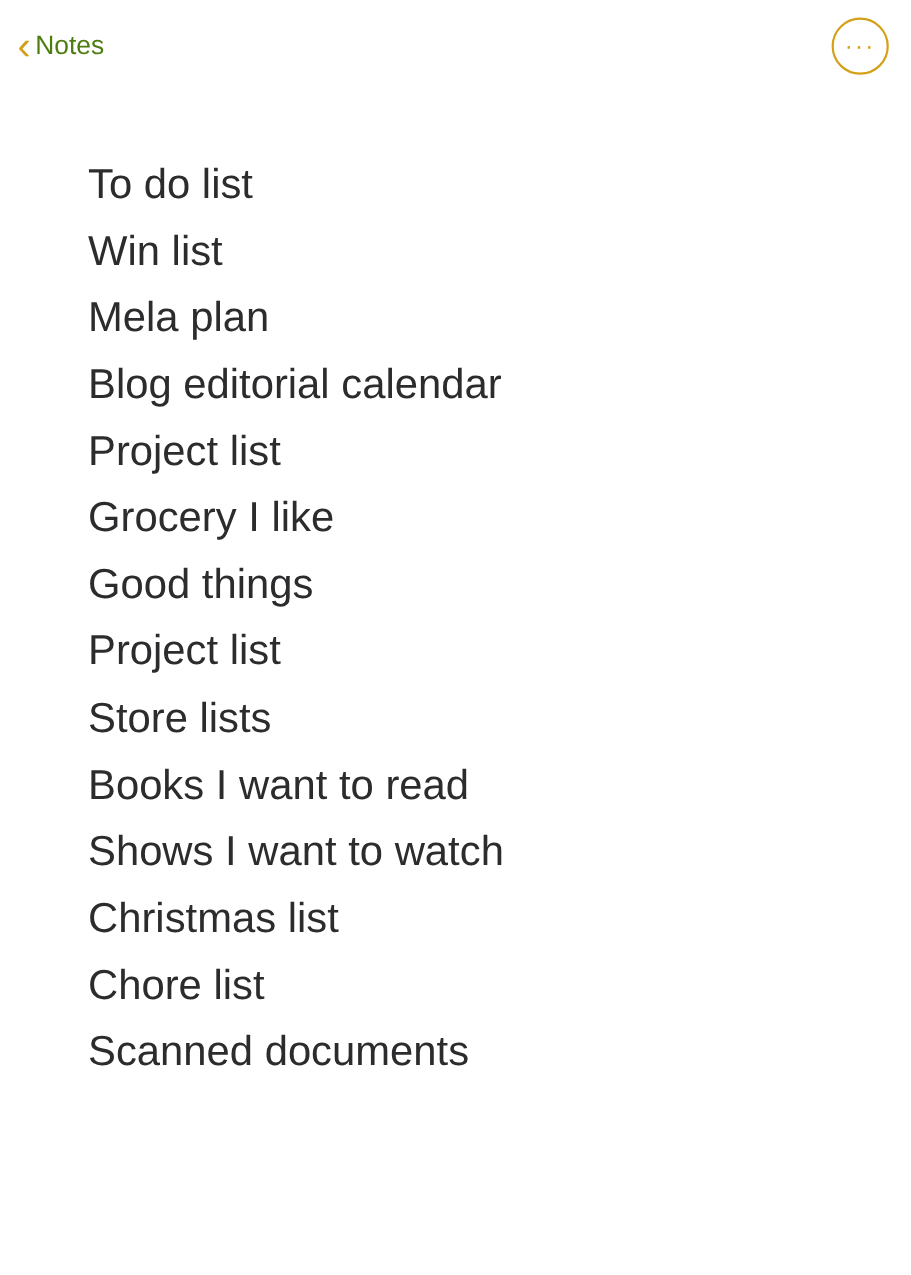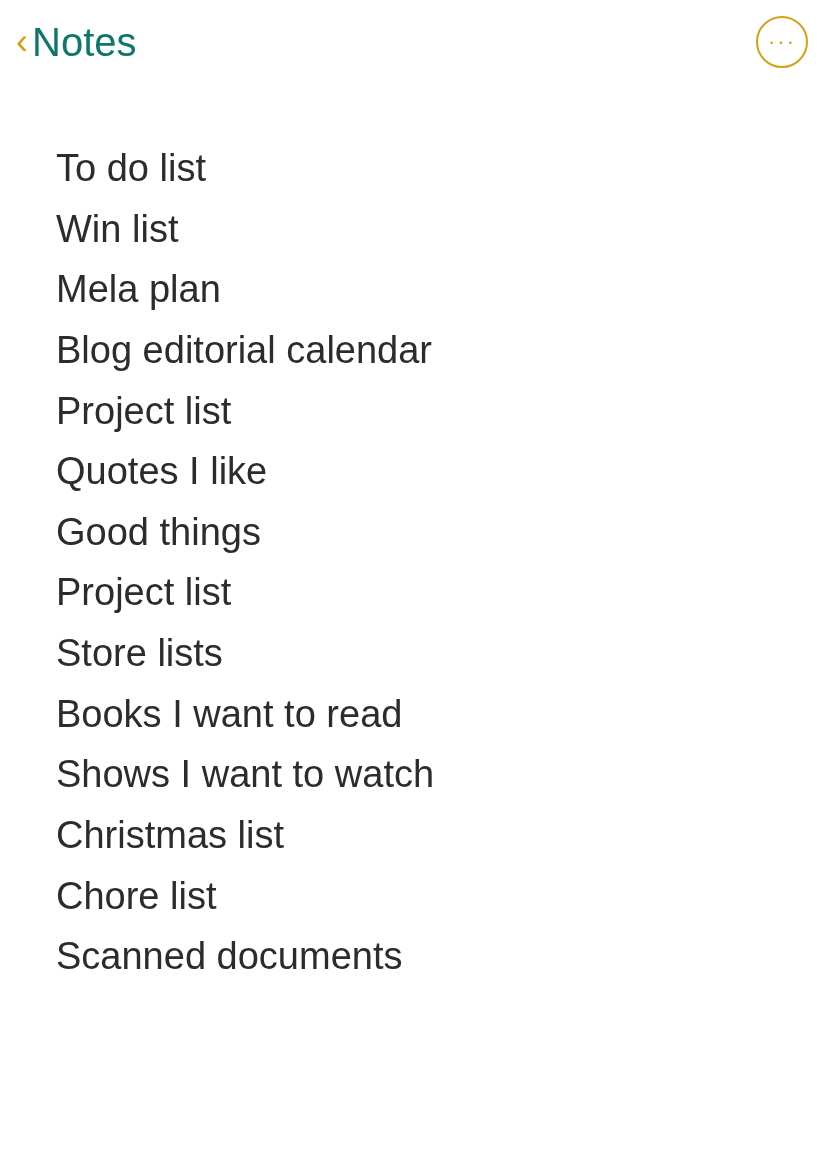--- a/index.html
+++ b/index.html
@@ -37,22 +37,22 @@
     }
 
     .back-chevron {
       font-size: 36px;
       color: #d4a017;
       font-weight: 300;
       line-height: 1;
     }
 
     .back-label {
-      font-size: 40px;
-      color: #0f766e;
+      font-size: 24px;
+      color: #4d7c0f;
       font-weight: 400;
     }
 
     .more-button {
       width: 52px;
       height: 52px;
       border-radius: 50%;
       border: 2.5px solid #d4a017;
       background: none;
       display: flex;
@@ -63,20 +63,21 @@
 
     .more-dots {
       color: #d4a017;
       font-size: 22px;
       letter-spacing: 2px;
       line-height: 1;
     }
 
     .content {
       padding: 60px 0 40px 56px;
+      margin-left: 24px;
     }
 
     .note-list {
       list-style: none;
     }
 
     .note-item {
       font-size: 38px;
       font-weight: 400;
       color: #2c2c2e;
@@ -99,21 +100,21 @@
     </button>
   </div>
 
   <div class="content">
     <ul class="note-list">
       <li class="note-item">To do list</li>
       <li class="note-item">Win list</li>
       <li class="note-item">Mela plan</li>
       <li class="note-item">Blog editorial calendar</li>
       <li class="note-item">Project list</li>
-      <li class="note-item">Quotes I like</li>
+      <li class="note-item">Grocery I like</li>
       <li class="note-item">Good things</li>
       <li class="note-item">Project list</li>
       <li class="note-item">Store lists</li>
       <li class="note-item">Books I want to read</li>
       <li class="note-item">Shows I want to watch</li>
       <li class="note-item">Christmas list</li>
       <li class="note-item">Chore list</li>
       <li class="note-item">Scanned documents</li>
     </ul>
   </div>

